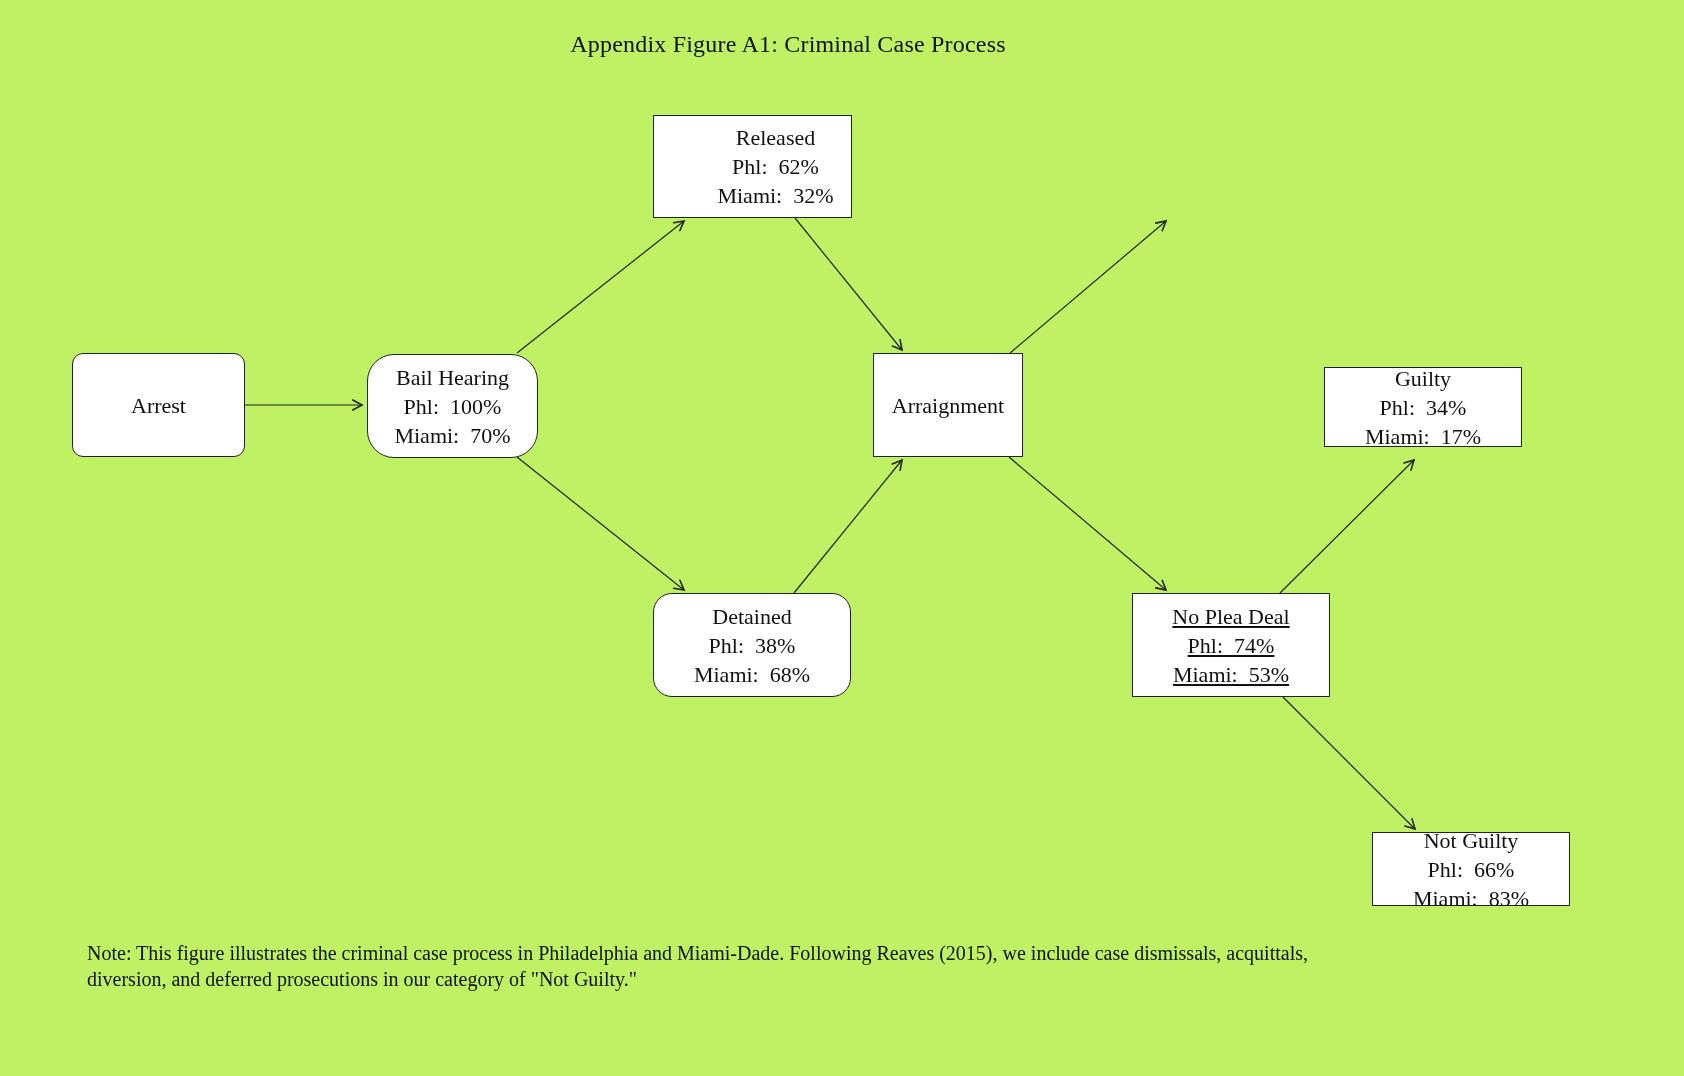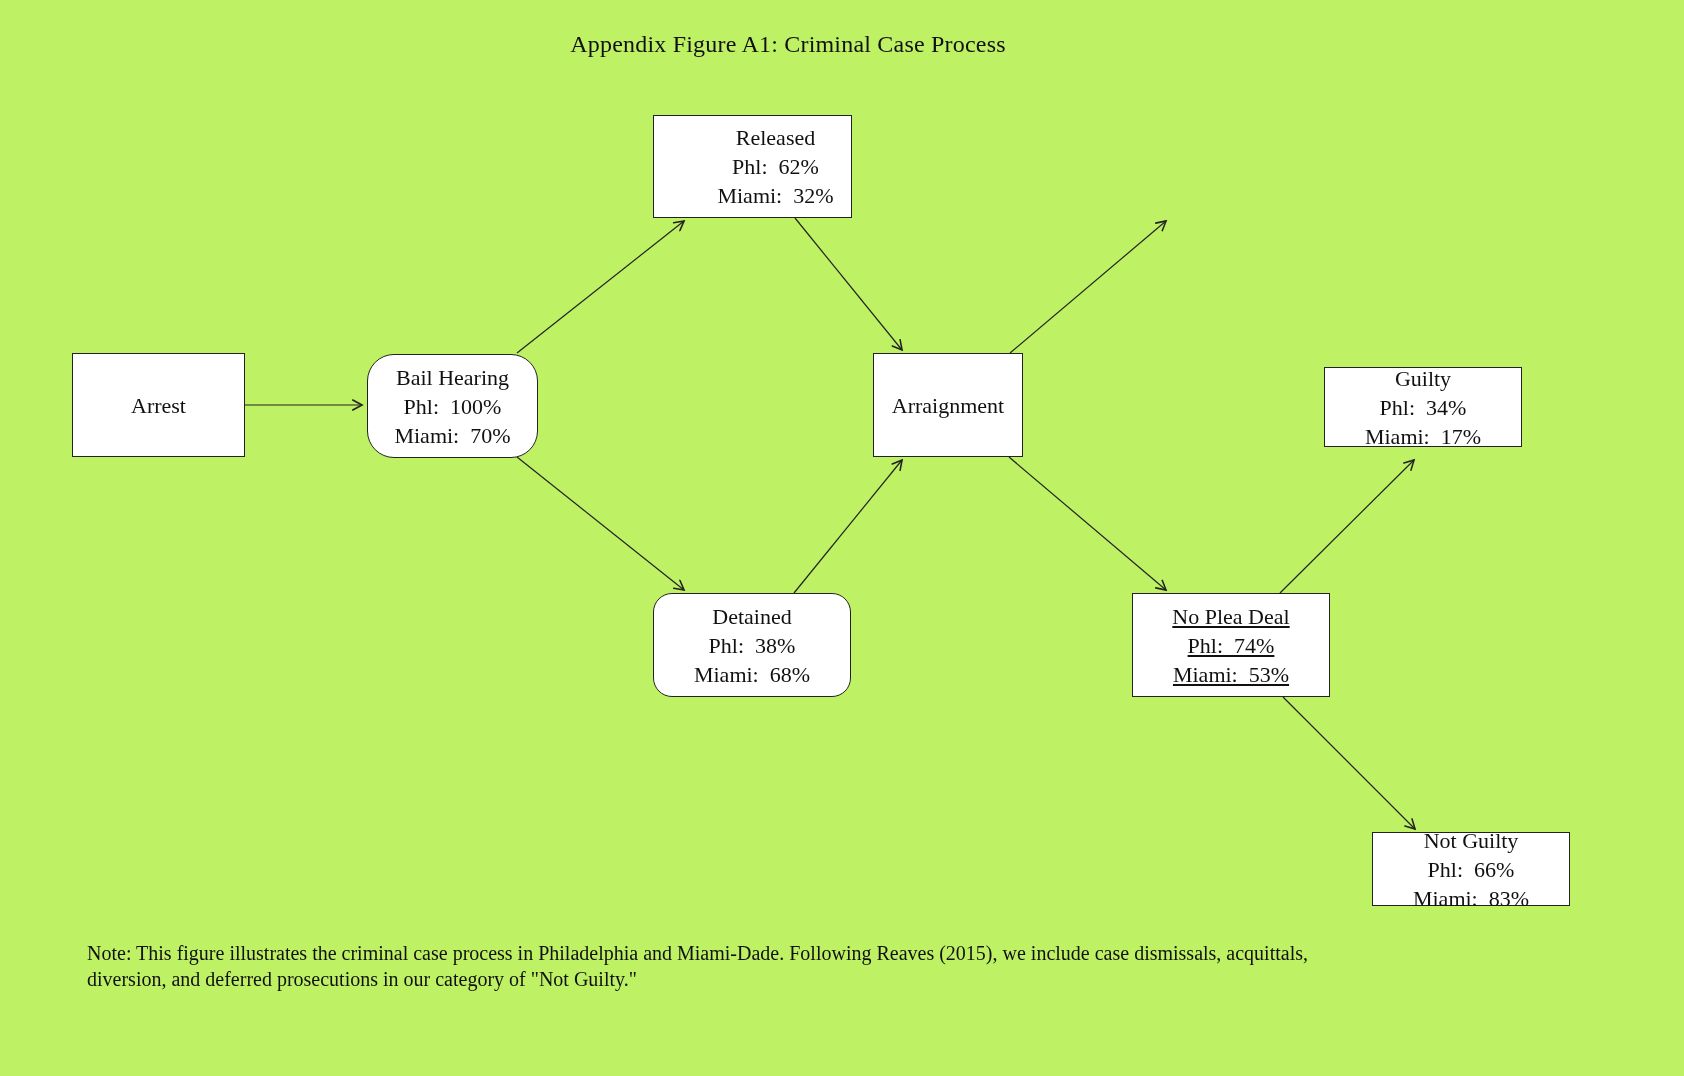--- a/index.html
+++ b/index.html
@@ -32,21 +32,21 @@
     background: #ffffff;
     display: flex;
     flex-direction: column;
     align-items: center;
     justify-content: center;
     text-align: center;
     font-size: 22px;
     line-height: 29px;
   }
   .node .line { white-space: pre; display: block; }
-  .b-arrest      { left: 72px;   top: 353px; width: 173px; height: 104px; }
+  .b-arrest      { left: 72px;   top: 353px; width: 173px; height: 104px; border-radius: 11px; }
   .b-bail        { left: 367px;  top: 354px; width: 171px; height: 104px; border-radius: 27px; }
   .b-released    { left: 653px;  top: 115px; width: 199px; height: 103px; padding-left: 46px; }
   .b-plea        { left: 1132px; top: 114px; width: 198px; height: 104px; }
   .b-arraignment { left: 873px;  top: 353px; width: 150px; height: 104px; }
   .b-guilty      { left: 1324px; top: 353px; width: 198px; height: 80px; margin-top: 14px; }
   .b-detained    { left: 653px;  top: 593px; width: 198px; height: 104px; border-radius: 19px; }
   .b-noplea      { left: 1132px; top: 593px; width: 198px; height: 104px; text-decoration: underline; }
   .b-notguilty   { left: 1372px; top: 832px; width: 198px; height: 74px; }
   #edge-layer {
     position: absolute;

